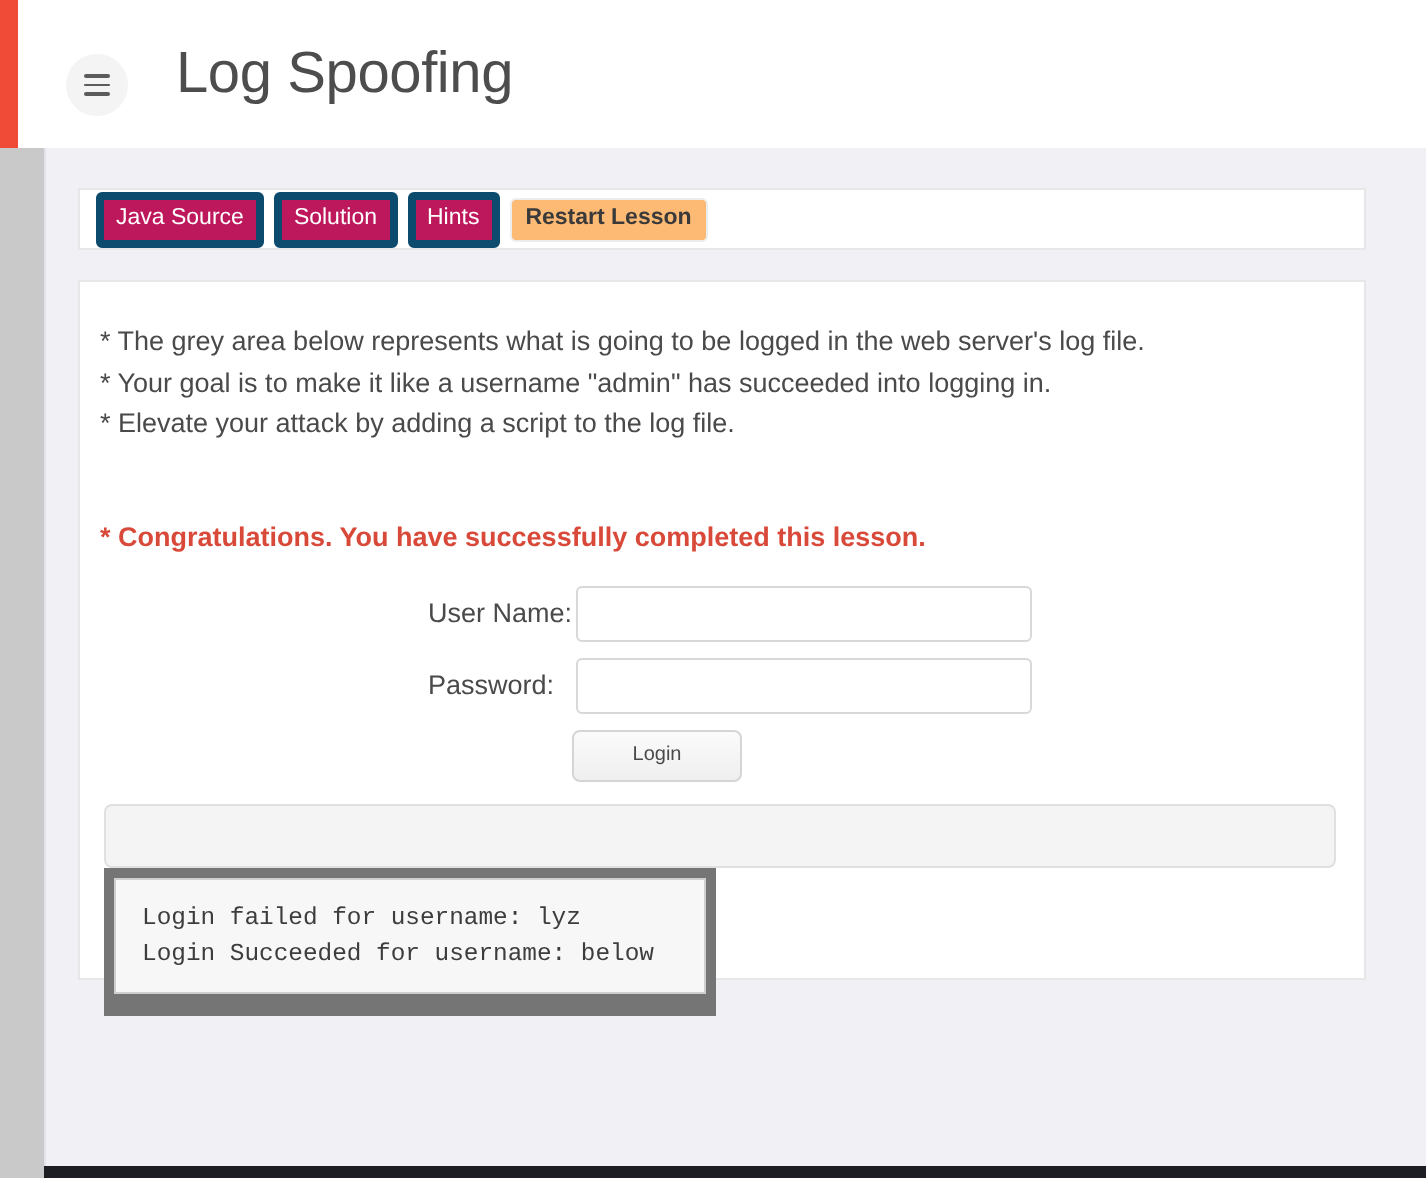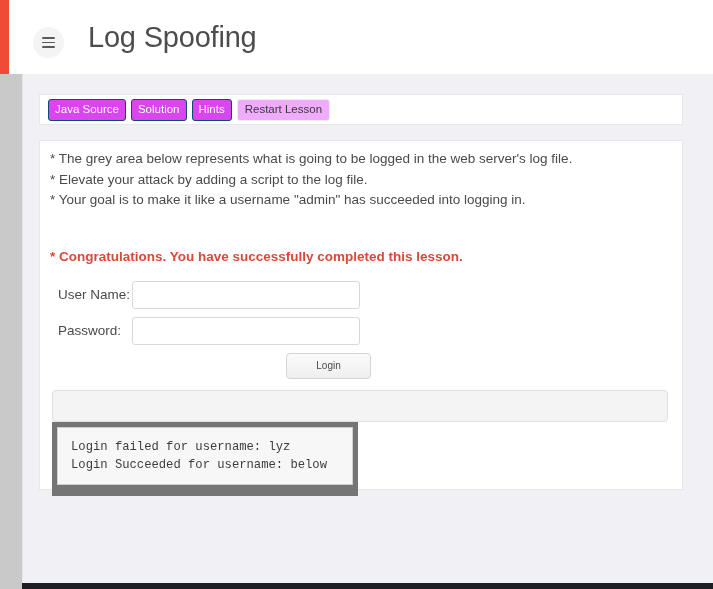--- a/index.html
+++ b/index.html
@@ -116,42 +116,43 @@
     padding: 5px 8px;
     display: flex;
     align-items: center;
     gap: 5px;
   }
   .lesson-btn {
     font-family: "Liberation Sans", sans-serif;
     font-size: 11.5px;
     line-height: 13px;
     color: #ffffff;
-    background: #d946ef;
-    border: 1px solid #0c4a6e;
+    background: #be185d;
+    border: 4px solid #0c4a6e;
     border-radius: 3px;
     padding: 3px 6px 4px 6px;
     cursor: pointer;
     white-space: nowrap;
   }
   .lesson-btn.neutral {
-    background: #f0abfc;
+    background: #fdba74;
     border: 1px solid #ededed;
     color: #3a3a3a;
     padding: 3px 7px 4px 7px;
+    font-weight: bold;
   }
 
   
   #lesson-panel {
     position: absolute;
     left: 16px;
     top: 66px;
     width: 644px;
     height: 350px;
-    padding: 8px 10px 0 10px;
+    padding: 20px 10px 0 10px;
   }
 
   .instruction-line {
     font-size: 13.5px;
     color: #4a4a4a;
     line-height: 20.5px;
     white-space: nowrap;
   }
   #congrats-message {
     margin-top: 36px;
@@ -163,20 +164,21 @@
   }
 
   
   #login-form {
     margin-top: 14px;
   }
   .form-row {
     display: flex;
     align-items: center;
     margin-bottom: 8px;
+    justify-content: center;
   }
   .form-label {
     width: 82px;
     font-size: 13.5px;
     color: #4a4a4a;
     padding-left: 8px;
     box-sizing: border-box;
     white-space: nowrap;
   }
   .text-input {
@@ -280,22 +282,22 @@
     <div id="lesson-toolbar" class="panel">
       <button class="lesson-btn">Java Source</button>
       <button class="lesson-btn">Solution</button>
       <button class="lesson-btn">Hints</button>
       <button class="lesson-btn neutral">Restart Lesson</button>
     </div>
 
     <div id="lesson-panel" class="panel">
 
       <div class="instruction-line">* The grey area below represents what is going to be logged in the web server's log file.</div>
+      <div class="instruction-line">* Your goal is to make it like a username "admin" has succeeded into logging in.</div>
       <div class="instruction-line">* Elevate your attack by adding a script to the log file.</div>
-      <div class="instruction-line">* Your goal is to make it like a username "admin" has succeeded into logging in.</div>
 
       <div id="congrats-message">* Congratulations. You have successfully completed this lesson.</div>
 
       <div id="login-form">
         <div class="form-row">
           <div class="form-label">User Name:</div>
           <input class="text-input" type="text" value="" style="">
         </div>
         <div class="form-row">
           <div class="form-label">Password:</div>

